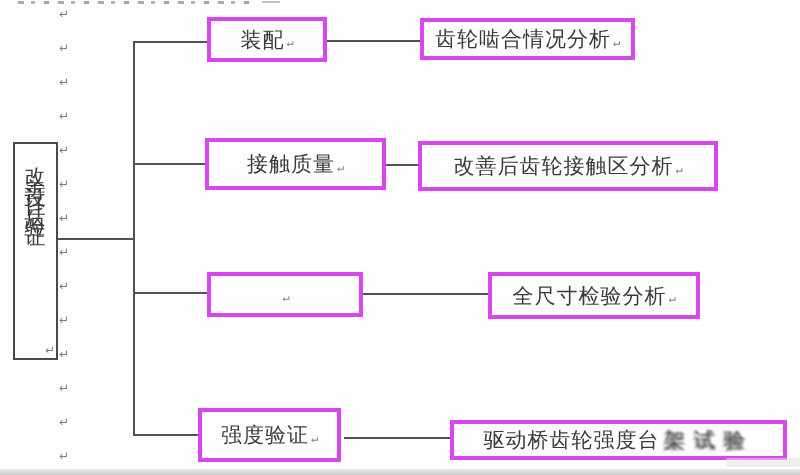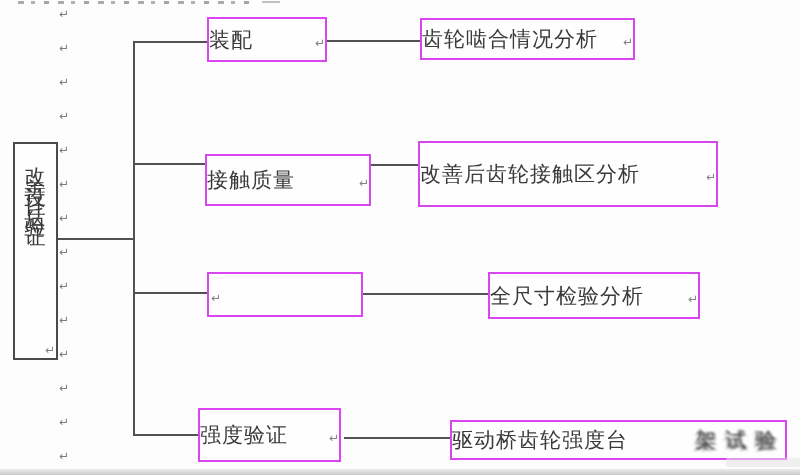--- a/index.html
+++ b/index.html
@@ -6,25 +6,25 @@
   body{
     width:800px;height:475px;position:relative;overflow:hidden;
     background:#fdfdfd;
     font-family:"Liberation Sans","DejaVu Sans",sans-serif;
     color:#3a3a3a;
   }
   .stage{position:absolute;inset:0;}
   
   .box{
     position:absolute;
-    border:2px solid #d946ef;
+    border:4px solid #d946ef;
     background:#fefefe;
-    display:flex;align-items:center;justify-content:space-between;
+    display:flex;align-items:center;justify-content:center;
     font-size:21px;letter-spacing:1px;color:#3a3a3a;
-    box-sizing:border-box;white-space:nowrap;
+    box-sizing:border-box;white-space:nowrap;font-family:Liberation Mono, monospace;
   }
   .ret{
     font-size:12px;color:#828282;letter-spacing:0;
     margin-left:2px;transform:translateY(3px);
   }
   
   .rootbox{
     position:absolute;left:13px;top:142px;width:45px;height:218px;
     border:2px solid #4a4a4a;background:#fefefe;box-sizing:border-box;
   }
@@ -115,25 +115,25 @@
 
   <div class="box" style="left:207px;top:17px;width:120px;height:45px;">
     <span>装配</span>
       <span class="ret">↵</span>
   </div>
   <div class="box" style="left:420px;top:18px;width:215px;height:42px;">
     <span>齿轮啮合情况分析</span>
       <span class="ret">↵</span>
   </div>
 
-  <div class="box" style="left:205px;top:154px;width:166px;height:52px;">
+  <div class="box" style="left:205px;top:138px;width:181px;height:52px;">
     <span>接触质量</span>
       <span class="ret">↵</span>
   </div>
-  <div class="box" style="left:418px;top:141px;width:300px;height:66px;">
+  <div class="box" style="left:418px;top:141px;width:300px;height:50px;">
     <span>改善后齿轮接触区分析</span>
       <span class="ret">↵</span>
   </div>
 
   <div class="box" style="left:207px;top:272px;width:156px;height:45px;">
       <span class="ret">↵</span>
   </div>
   <div class="box" style="left:488px;top:272px;width:212px;height:47px;">
     <span>全尺寸检验分析</span>
       <span class="ret">↵</span>

